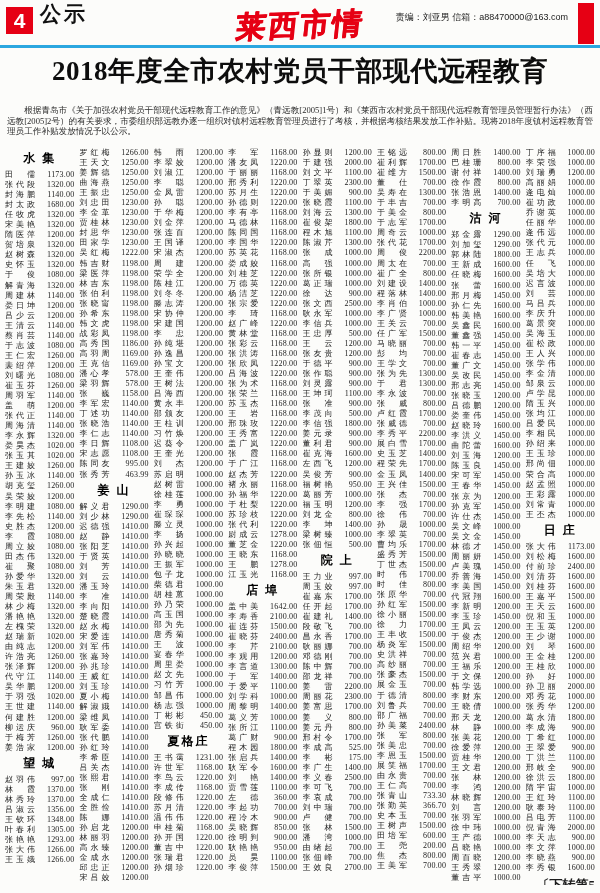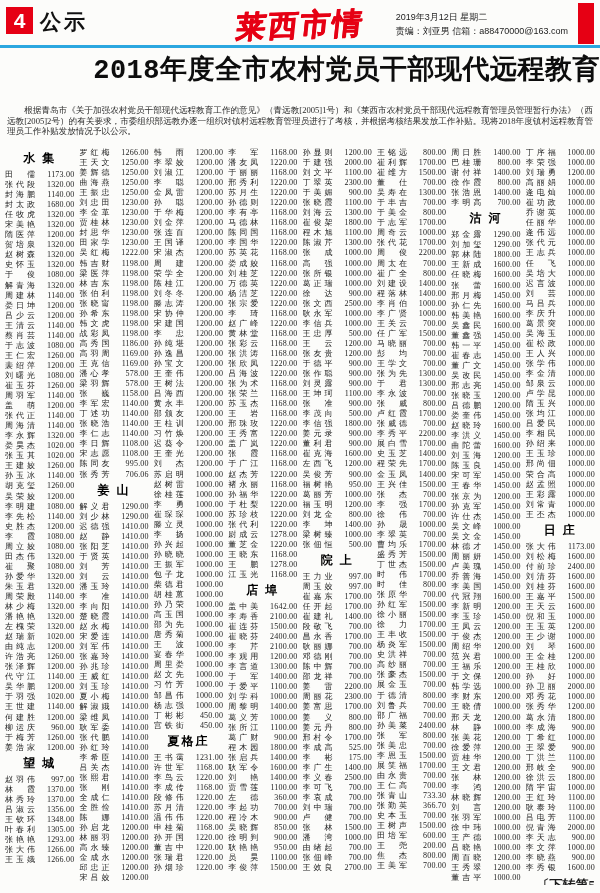--- a/index.html
+++ b/index.html
@@ -11,38 +11,38 @@
   }
   
   .masthead { position:relative; height:46px; }
   .page-num-badge {
     position:absolute; left:6px; top:7px; width:27px; height:27px;
     display:flex; align-items:center; justify-content:center;
     color:#fff; font-size:21px; font-weight:bold;
     font-family:"Liberation Sans",sans-serif;
   }
   .section-label {
-    position:absolute; left:40px; top:8px; font-size:21px; font-weight:bold;
+    position:absolute; left:40px; top:0; font-size:21px; font-weight:bold;
     letter-spacing:3px; font-family:"Liberation Sans",sans-serif; color:#111;
   }
   .logo {
     position:absolute; left:50%; top:5px; transform:translateX(-50%) rotate(-2deg) skewX(-8deg);
     font-size:30px; font-weight:bold; letter-spacing:2px;
     text-shadow:0.7px 0 currentColor, 0 0.7px currentColor;
   }
   .meta {
     position:absolute; right:32px; top:11px; font-size:9px; line-height:1.55;
     color:#222; font-family:"Liberation Sans",sans-serif; text-align:left;
   }
   .corner-bar { position:absolute; right:6px; top:3px; width:16px; height:41px; }
   .blue-rule { position:absolute; left:0; top:45px; width:600px; height:2.5px; }
   
   .title {
-    margin-top:11px; text-align:right; font-size:27px; font-weight:bold;
-    line-height:1.08; letter-spacing:0.5px; color:#0d0d0d;font-family:Liberation Mono, monospace;
+    margin-top:11px; text-align:center; font-size:27px; font-weight:bold;
+    line-height:1.08; letter-spacing:0.5px; color:#0d0d0d;
   }
   .intro {
     margin:19px 7px 0 7px; font-size:8.6px; line-height:1.24;
     text-align:justify; text-indent:2em; color:#2b2b2b;
   }
   
   .grid {
     position:absolute; left:5px; right:5px; top:148px; bottom:8px;
     display:flex; gap:5px; overflow:hidden;
   }
@@ -61,21 +61,20 @@
 </style>
 </head>
 <body>
 
 <div class="page">
   <div class="masthead">
     <div class="page-num-badge" style="background: rgb(230, 0, 20);">4</div>
     <div class="section-label">公示</div>
     <div class="logo" style="color: rgb(230, 0, 20);">莱西市情</div>
     <div class="meta">
-      <div>2019年3月12日 星期二</div>
       <div>责编：刘亚男 信箱：a88470000@163.com</div>
     </div>
     <div class="corner-bar" style="background: rgb(230, 0, 20);"></div>
   </div>
   <div class="blue-rule" style="background: rgb(43, 167, 224);"></div>
 
   <h1 class="title">
     <span>2018年度全市农村党员干部现代远程教育</span><br>
   </h1>
 
@@ -478,21 +477,21 @@
         <div class="row">
           <span class="nm">宋志愿</span>
           <span class="amt">1108.00</span>
         </div>
         <div class="row">
           <span class="nm">陈同友</span>
           <span class="amt">995.00</span>
         </div>
         <div class="row">
           <span class="nm">张秀芳</span>
-          <span class="amt">706.06</span>
+          <span class="amt">463.99</span>
         </div>
         <div class="sec">姜 山</div>
         <div class="row">
           <span class="nm">解义君</span>
           <span class="amt">1290.00</span>
         </div>
         <div class="row">
           <span class="nm">刘少林</span>
           <span class="amt">1290.00</span>
         </div>

